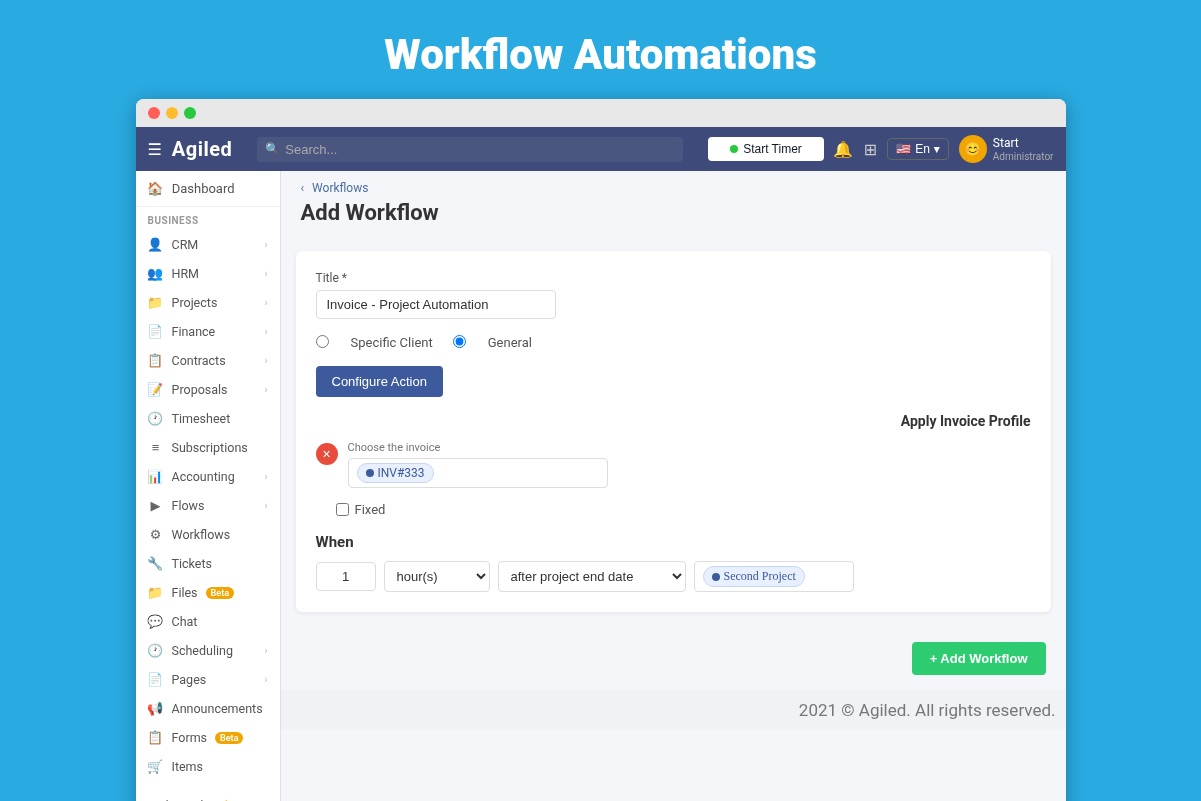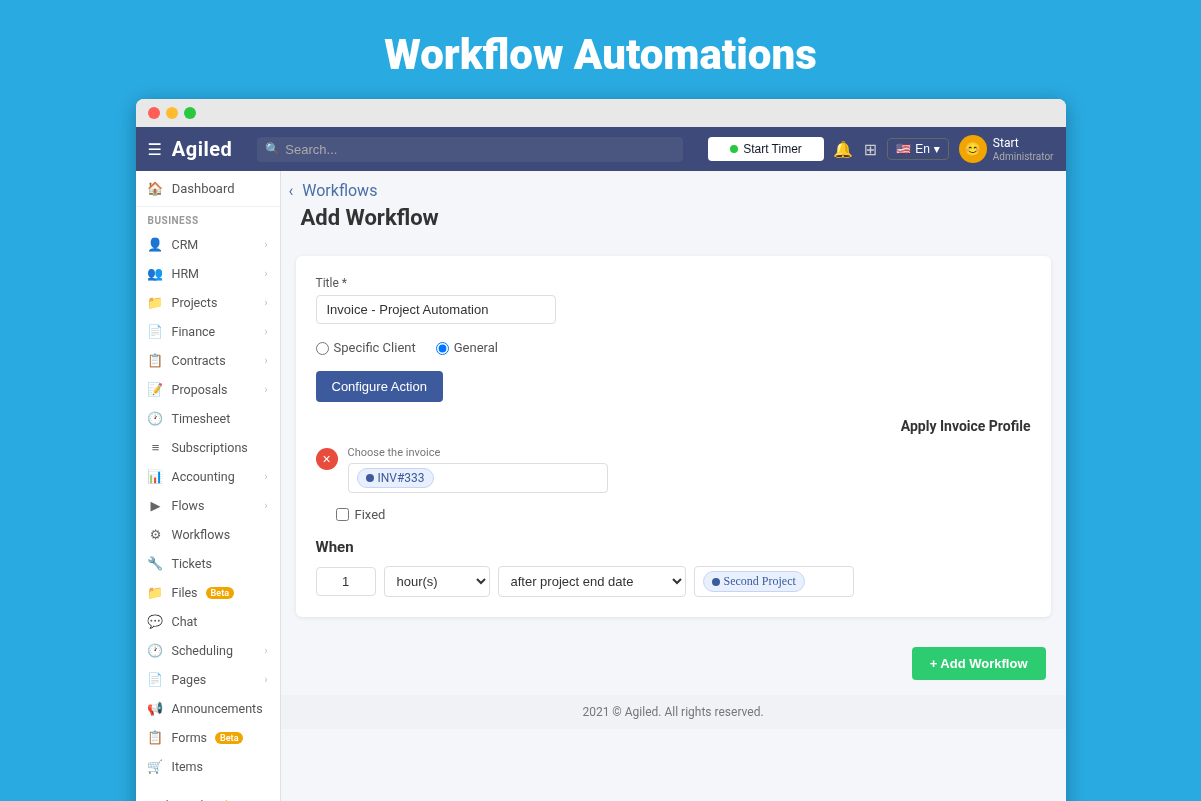--- a/index.html
+++ b/index.html
@@ -255,22 +255,22 @@
     }
 
     .main-content {
       flex: 1;
       padding: 0;
       overflow-y: auto;
       background: #f5f6fa;
     }
 
     .breadcrumb-bar {
-      padding: 10px 8px 5px;
-      font-size: 16px;
+      padding: 10px 20px 5px;
+      font-size: 12px;
       color: #4a6fa5;
       cursor: pointer;
     }
 
     .breadcrumb-bar span {
       margin-right: 5px;
     }
 
     .page-heading {
       padding: 0 20px 26px;
@@ -310,22 +310,22 @@
 
     .radio-group {
       display: flex;
       gap: 20px;
       align-items: center;
       margin-bottom: 16px;
     }
 
     .radio-label {
       display: flex;
-      align-items: flex-end;
-      gap: 5px;
+      align-items: flex-start;
+      gap: 22px;
       font-size: 13px;
       color: #555;
       cursor: pointer;
     }
 
     .configure-btn {
       background: #3d5a9d;
       color: white;
       border: none;
       padding: 8px 16px;
@@ -497,23 +497,23 @@
       color: white;
       border: none;
       padding: 9px 18px;
       border-radius: 4px;
       font-size: 13px;
       font-weight: 600;
       cursor: pointer;
     }
 
     .page-footer {
-      text-align: center;
+      text-align: right;
       padding: 10px;
-      font-size: 12px;
+      font-size: 17px;
       color: #777;
       background: #f0f2f5;
     }
   </style>
 </head>
 <body>
 
 <div class="page-title-area">
   <span>Workflow Automations</span>
 </div>

